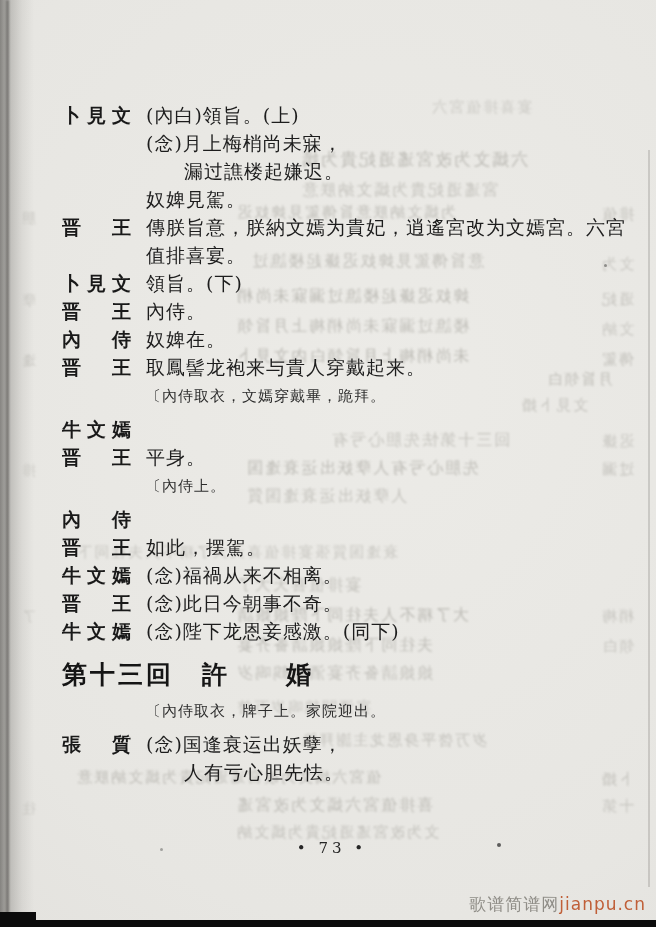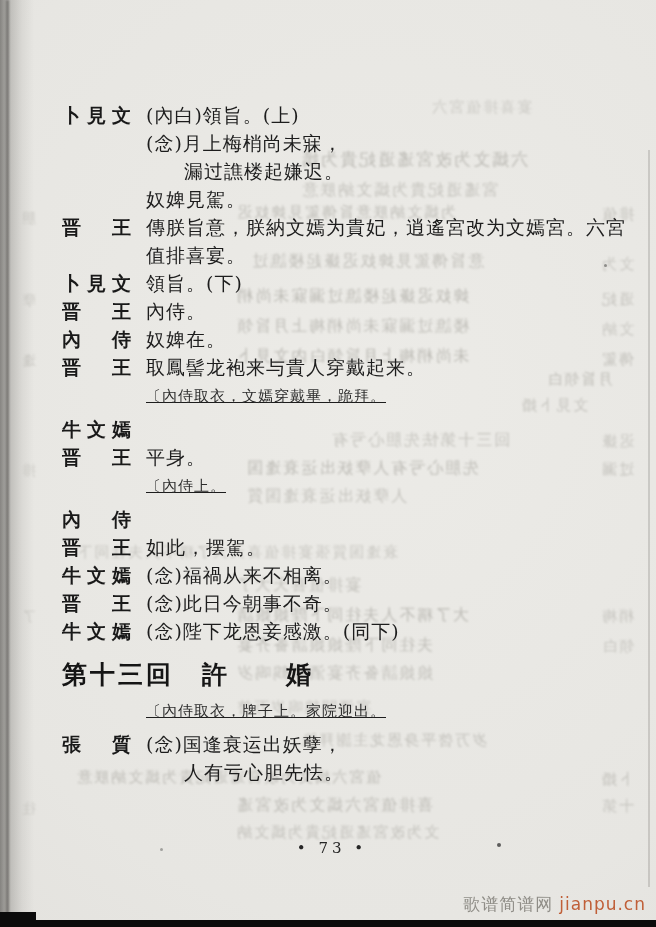--- a/index.html
+++ b/index.html
@@ -42,36 +42,36 @@
     opacity:.55;
     letter-spacing:2px;
     white-space:nowrap;
     font-family:"DejaVu Serif","Liberation Serif",serif;
   }
   
   .content{position:absolute;left:62px;top:101px;right:24px;}
   .line{display:flex;align-items:flex-start;min-height:28px;line-height:28px;font-size:19px;letter-spacing:1px;color:#1d1d1d;}
   .line .speaker{flex:0 0 84px;letter-spacing:6px;white-space:nowrap;font-weight:bold;color:#191919;}
   .line .text{flex:1;}
-  .line.stage{min-height:26px;line-height:24px;margin:3px 0 5px;text-decoration:underline;}
+  .line.stage{min-height:26px;line-height:24px;margin:3px 0 5px;}
   .line.stage .text{font-size:15px;letter-spacing:1px;color:#2d2d2d;}
   .line.indent2 .text{padding-left:38px;}
   .line.heading{font-weight:bold;font-size:25px;letter-spacing:3px;margin:16px 0 10px;color:#151515;}
   
   .page-number{
     position:absolute;left:8px;right:0;top:839px;text-align:center;
     font-size:15px;letter-spacing:4px;color:#262626;
   }
   .watermark{
     position:absolute;right:10px;top:893px;
     font-size:17px;letter-spacing:1px;
     font-family:"DejaVu Sans","Liberation Sans",sans-serif;
   }
   .watermark .wm-name{color:#8f8d87;}
-  .watermark .wm-url{color:#c05f38;margin-left:6px;}
+  .watermark .wm-url{color:#c05f38;}
   
   .speck{position:absolute;background:#3a3a38;border-radius:50%;opacity:.8;}
 </style>
 </head>
 <body>
 
 <div class="page">
 
   <div class="bleed-layer">
       <div class="bleed" style="left: 430px; top: 98px; font-size: 15px; opacity: 0.35;">宴喜排值宮六</div>

